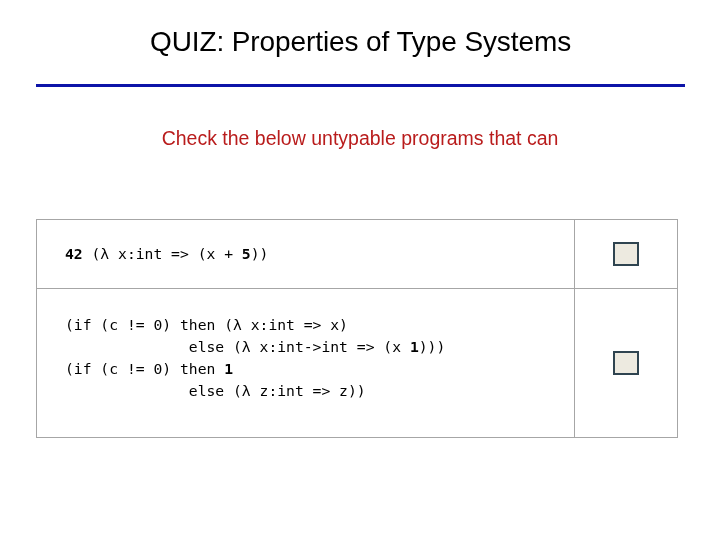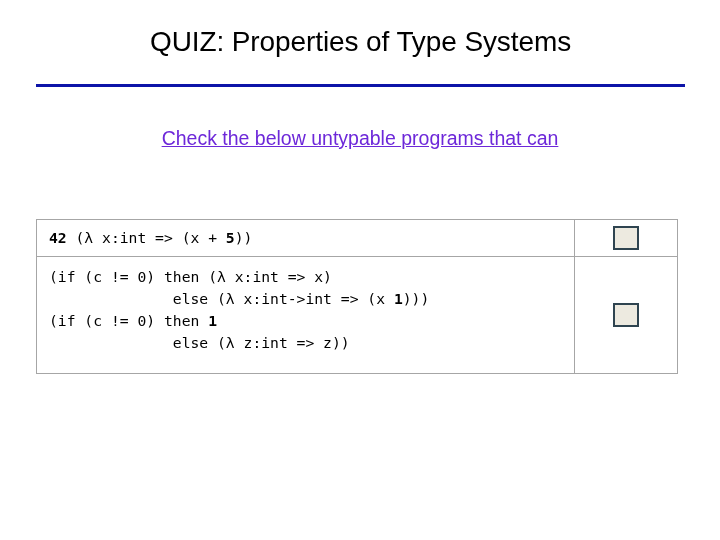--- a/index.html
+++ b/index.html
@@ -53,24 +53,23 @@
     left: 60px;
     top: 125px;
     width: 600px;
     text-align: center;
   }
 
   .subtitle-line {
     font-family: "Liberation Sans", sans-serif;
     font-size: 19.5px;
     font-weight: 400;
-    color: #6d28d9;
+    color: #b91c1c;
     line-height: 27px;
     white-space: nowrap;
-    text-decoration: underline;
   }
 
   
   .quiz-table {
     position: absolute;
     left: 36px;
     top: 219px;
     width: 641px;
     border-collapse: collapse;
     table-layout: fixed;
@@ -92,21 +91,21 @@
     text-align: center;
     padding: 0;
   }
 
   .code-text {
     font-family: "DejaVu Sans Mono", "Liberation Mono", monospace;
     font-size: 14.7px;
     line-height: 22px;
     color: #000000;
     white-space: pre;
-    margin: 0;
+    margin: 16px;
     letter-spacing: 0px;
   }
 
   .code-text b { font-weight: 700; }
 
   .row-tall td.code-cell { padding-top: 9px; padding-bottom: 19px; }
 
   
   .checkbox {
     display: inline-block;

